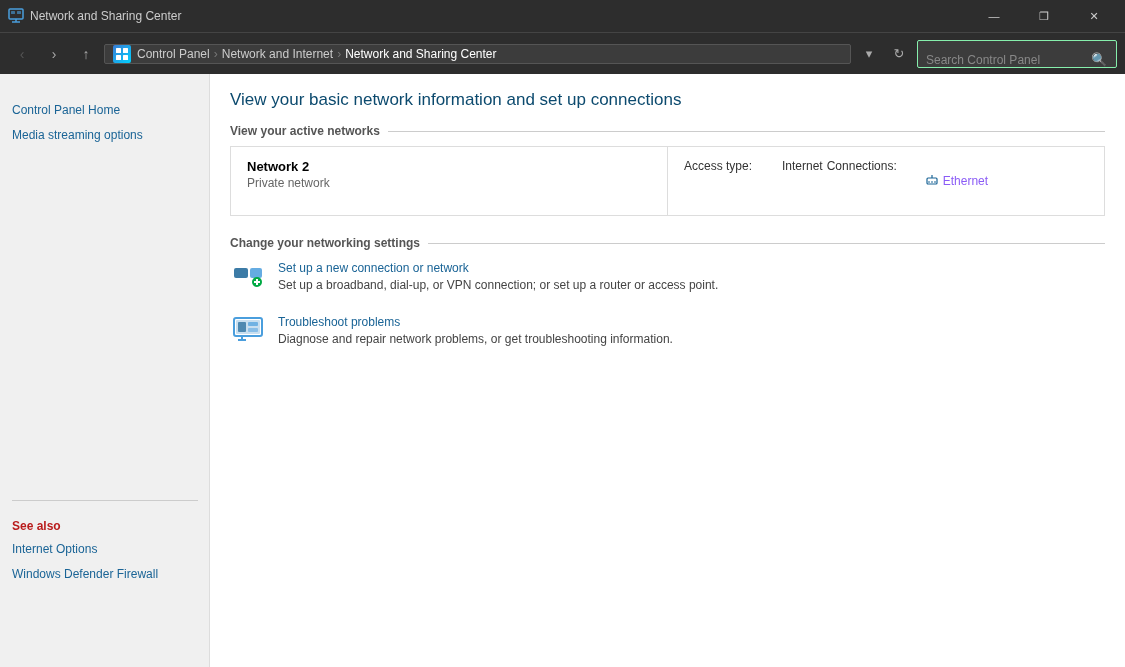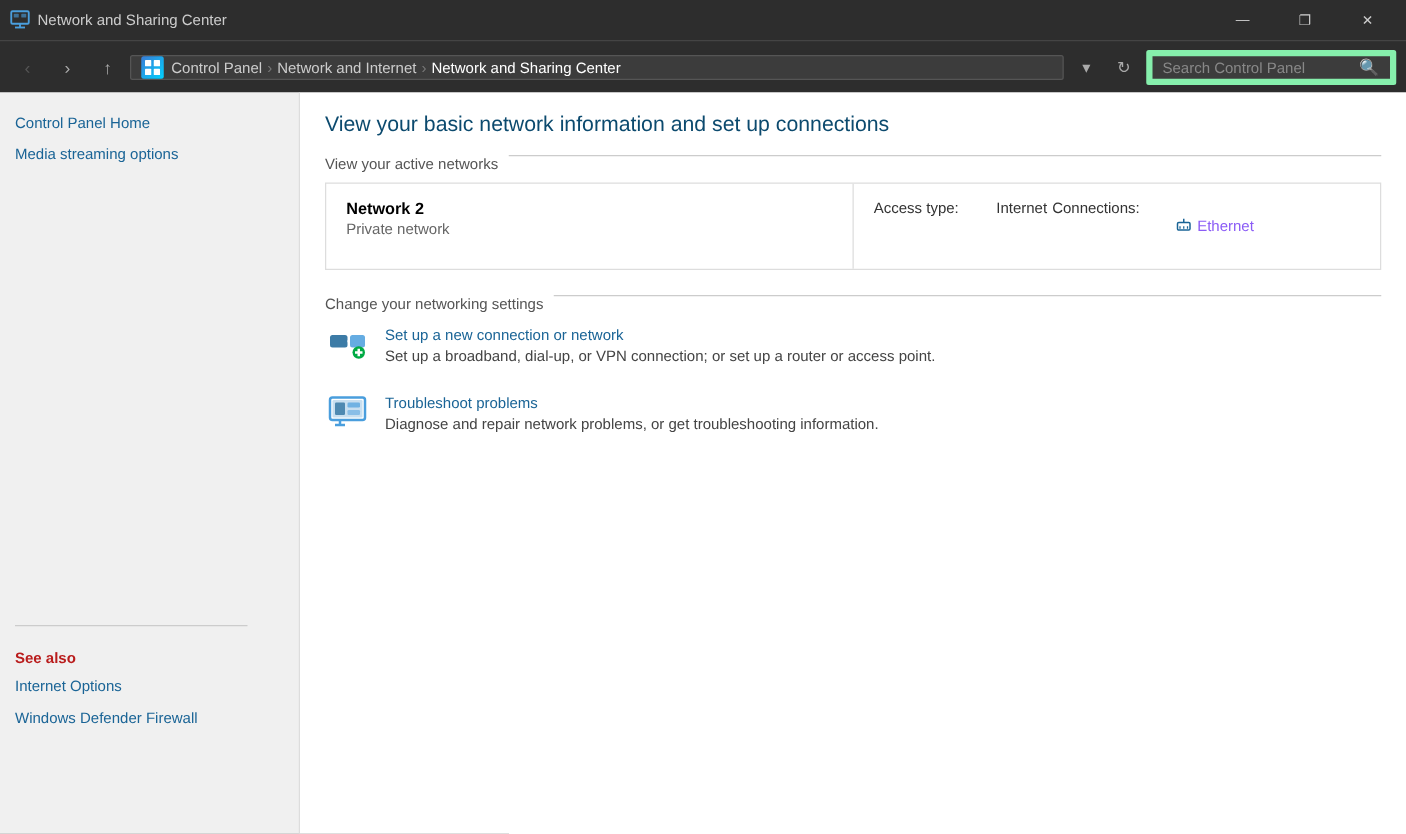--- a/index.html
+++ b/index.html
@@ -115,24 +115,24 @@
       justify-content: center;
       color: #aaa;
       cursor: pointer;
       border-radius: 2px;
     }
 
     .search-box {
       width: 200px;
       height: 28px;
       background: #3c3c3c;
-      border: 5px solid #86efac;
+      border: 1px solid #86efac;
       border-radius: 2px;
       display: flex;
-      align-items: center;
+      align-items: flex-end;
       padding: 0 8px;
       color: #aaa;
       font-size: 12px;
     }
     .search-box input {
       background: transparent;
       border: none;
       outline: none;
       color: #aaa;
       font-size: 12px;
@@ -143,24 +143,24 @@
 
     
     .main-container {
       display: flex;
       height: calc(667px - 74px);
       background: #fff;
     }
 
     
     .sidebar {
-      width: 240px;
+      width: 210px;
       background: #f0f0f0;
       border-right: 1px solid #ddd;
-      padding: 12px 0;
+      padding: 24px 0;
       overflow-y: auto;
       flex-shrink: 0;
     }
     .sidebar-link {
       display: block;
       padding: 4px 12px;
       color: #1a6496;
       cursor: pointer;
       text-decoration: none;
       font-size: 12px;
@@ -202,21 +202,23 @@
       font-size: 17px;
       font-weight: 300;
       margin-bottom: 14px;
     }
 
     .section-header {
       font-size: 12px;
       color: #555;
       margin-bottom: 8px;
       display: flex;
+      align-items: center;
       gap: 8px;
+      font-weight: bold;
     }
     .section-header::after {
       content: '';
       flex: 1;
       height: 1px;
       background: #ccc;
     }
 
     
     .network-info-box {

